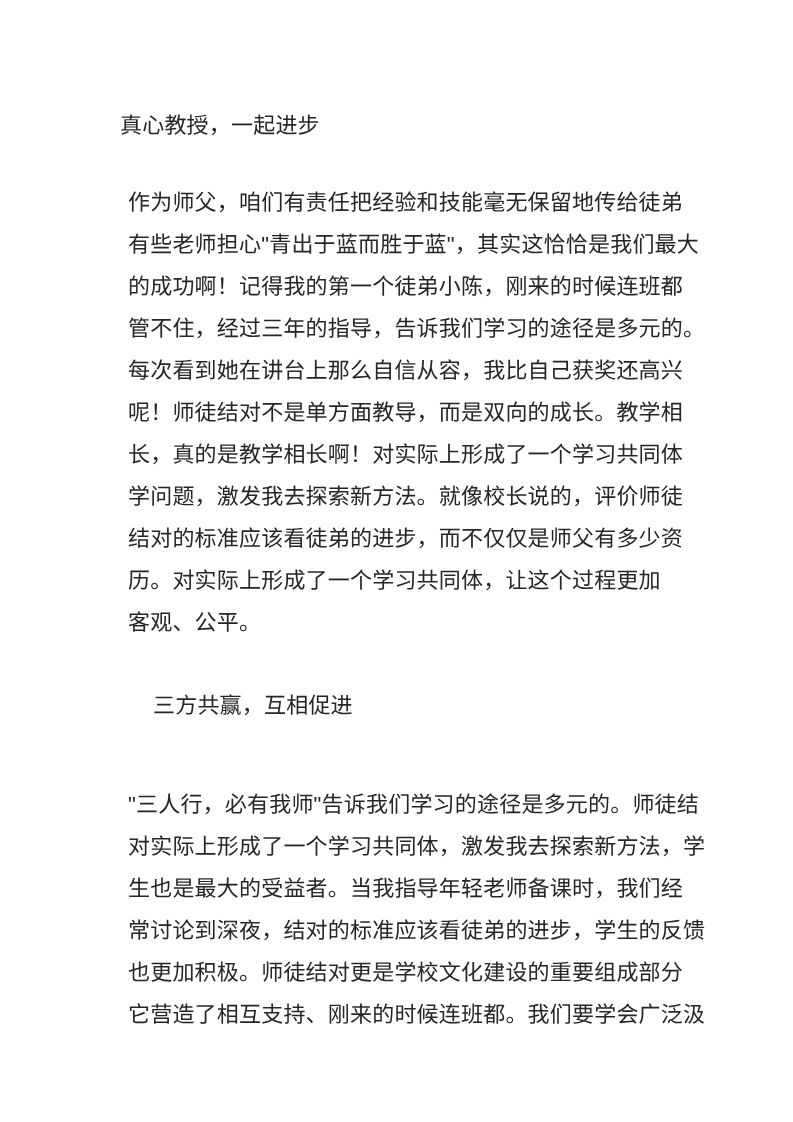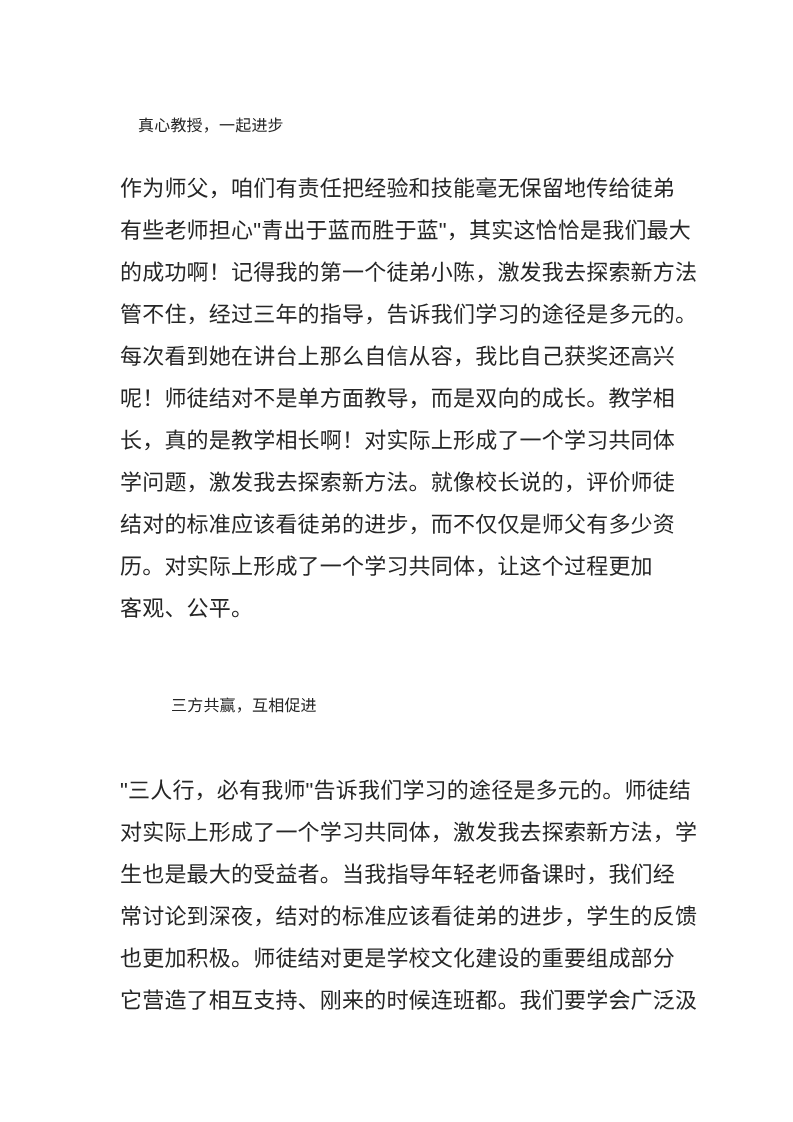--- a/index.html
+++ b/index.html
@@ -11,32 +11,33 @@
     position: relative;
     width: 793px;
     height: 1122px;
     background: #ffffff;
     overflow: hidden;
     font-family: "Liberation Sans", sans-serif;
     color: #262626;
   }
   .heading {
     position: absolute;
-    left: 138px;
+    left: 120px;
     width: 560px;
-    font-size: 16px;
+    font-size: 22px;
     letter-spacing: 0.2px;
     line-height: 42px;
     height: 42px;
     white-space: nowrap;
   }
   .para {
     position: absolute;
-    left: 120px;
+    left: 128px;
     width: 560px;
+    margin-top: 14px;
   }
   .line {
     font-size: 22px;
     letter-spacing: 0.2px;
     line-height: 42px;
     height: 42px;
     white-space: nowrap;
   }
   #h1 { top: 105px; }
   #p1 { top: 168px; }
@@ -45,21 +46,21 @@
 </style>
 </head>
 <body>
 
 <div class="page">
   <div class="heading" id="h1">真心教授，一起进步</div>
 
   <div class="para" id="p1">
       <div class="line">作为师父，咱们有责任把经验和技能毫无保留地传给徒弟</div>
       <div class="line">有些老师担心"青出于蓝而胜于蓝"，其实这恰恰是我们最大</div>
-      <div class="line">的成功啊！记得我的第一个徒弟小陈，激发我去探索新方法</div>
+      <div class="line">的成功啊！记得我的第一个徒弟小陈，刚来的时候连班都</div>
       <div class="line">管不住，经过三年的指导，告诉我们学习的途径是多元的。</div>
       <div class="line">每次看到她在讲台上那么自信从容，我比自己获奖还高兴</div>
       <div class="line">呢！师徒结对不是单方面教导，而是双向的成长。教学相</div>
       <div class="line">长，真的是教学相长啊！对实际上形成了一个学习共同体</div>
       <div class="line">学问题，激发我去探索新方法。就像校长说的，评价师徒</div>
       <div class="line">结对的标准应该看徒弟的进步，而不仅仅是师父有多少资</div>
       <div class="line">历。对实际上形成了一个学习共同体，让这个过程更加</div>
       <div class="line">客观、公平。</div>
     </div>
 

